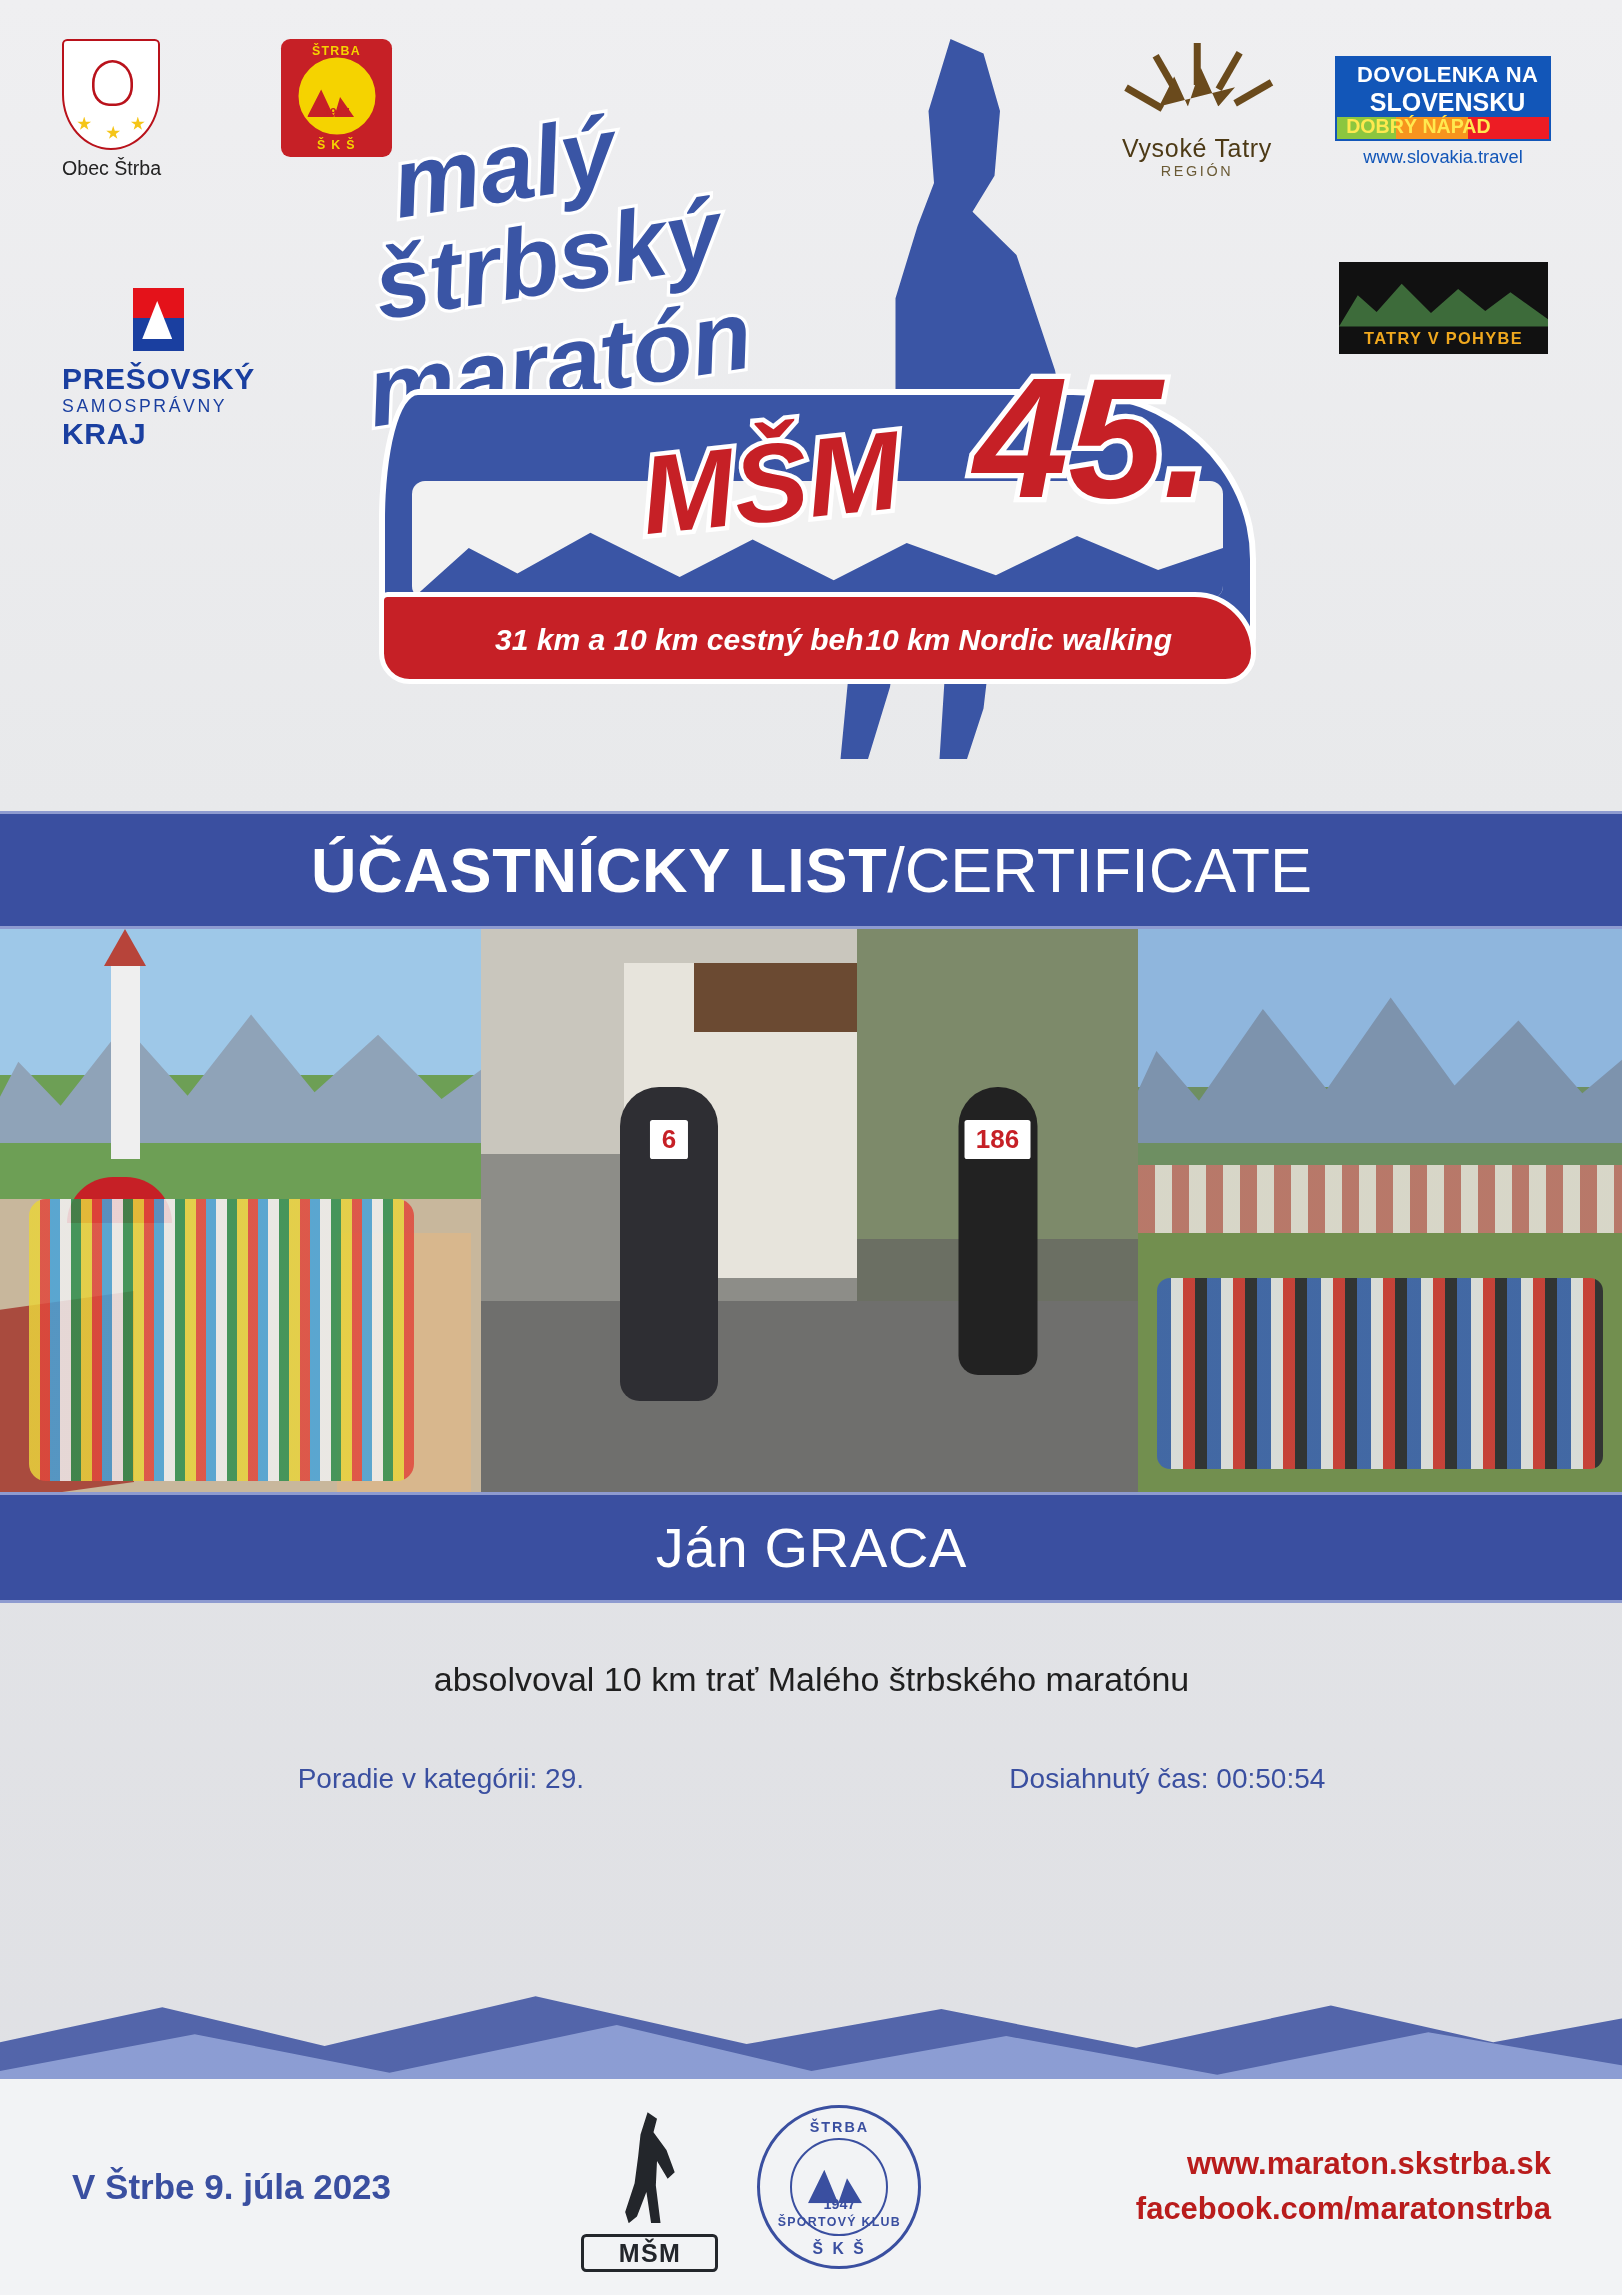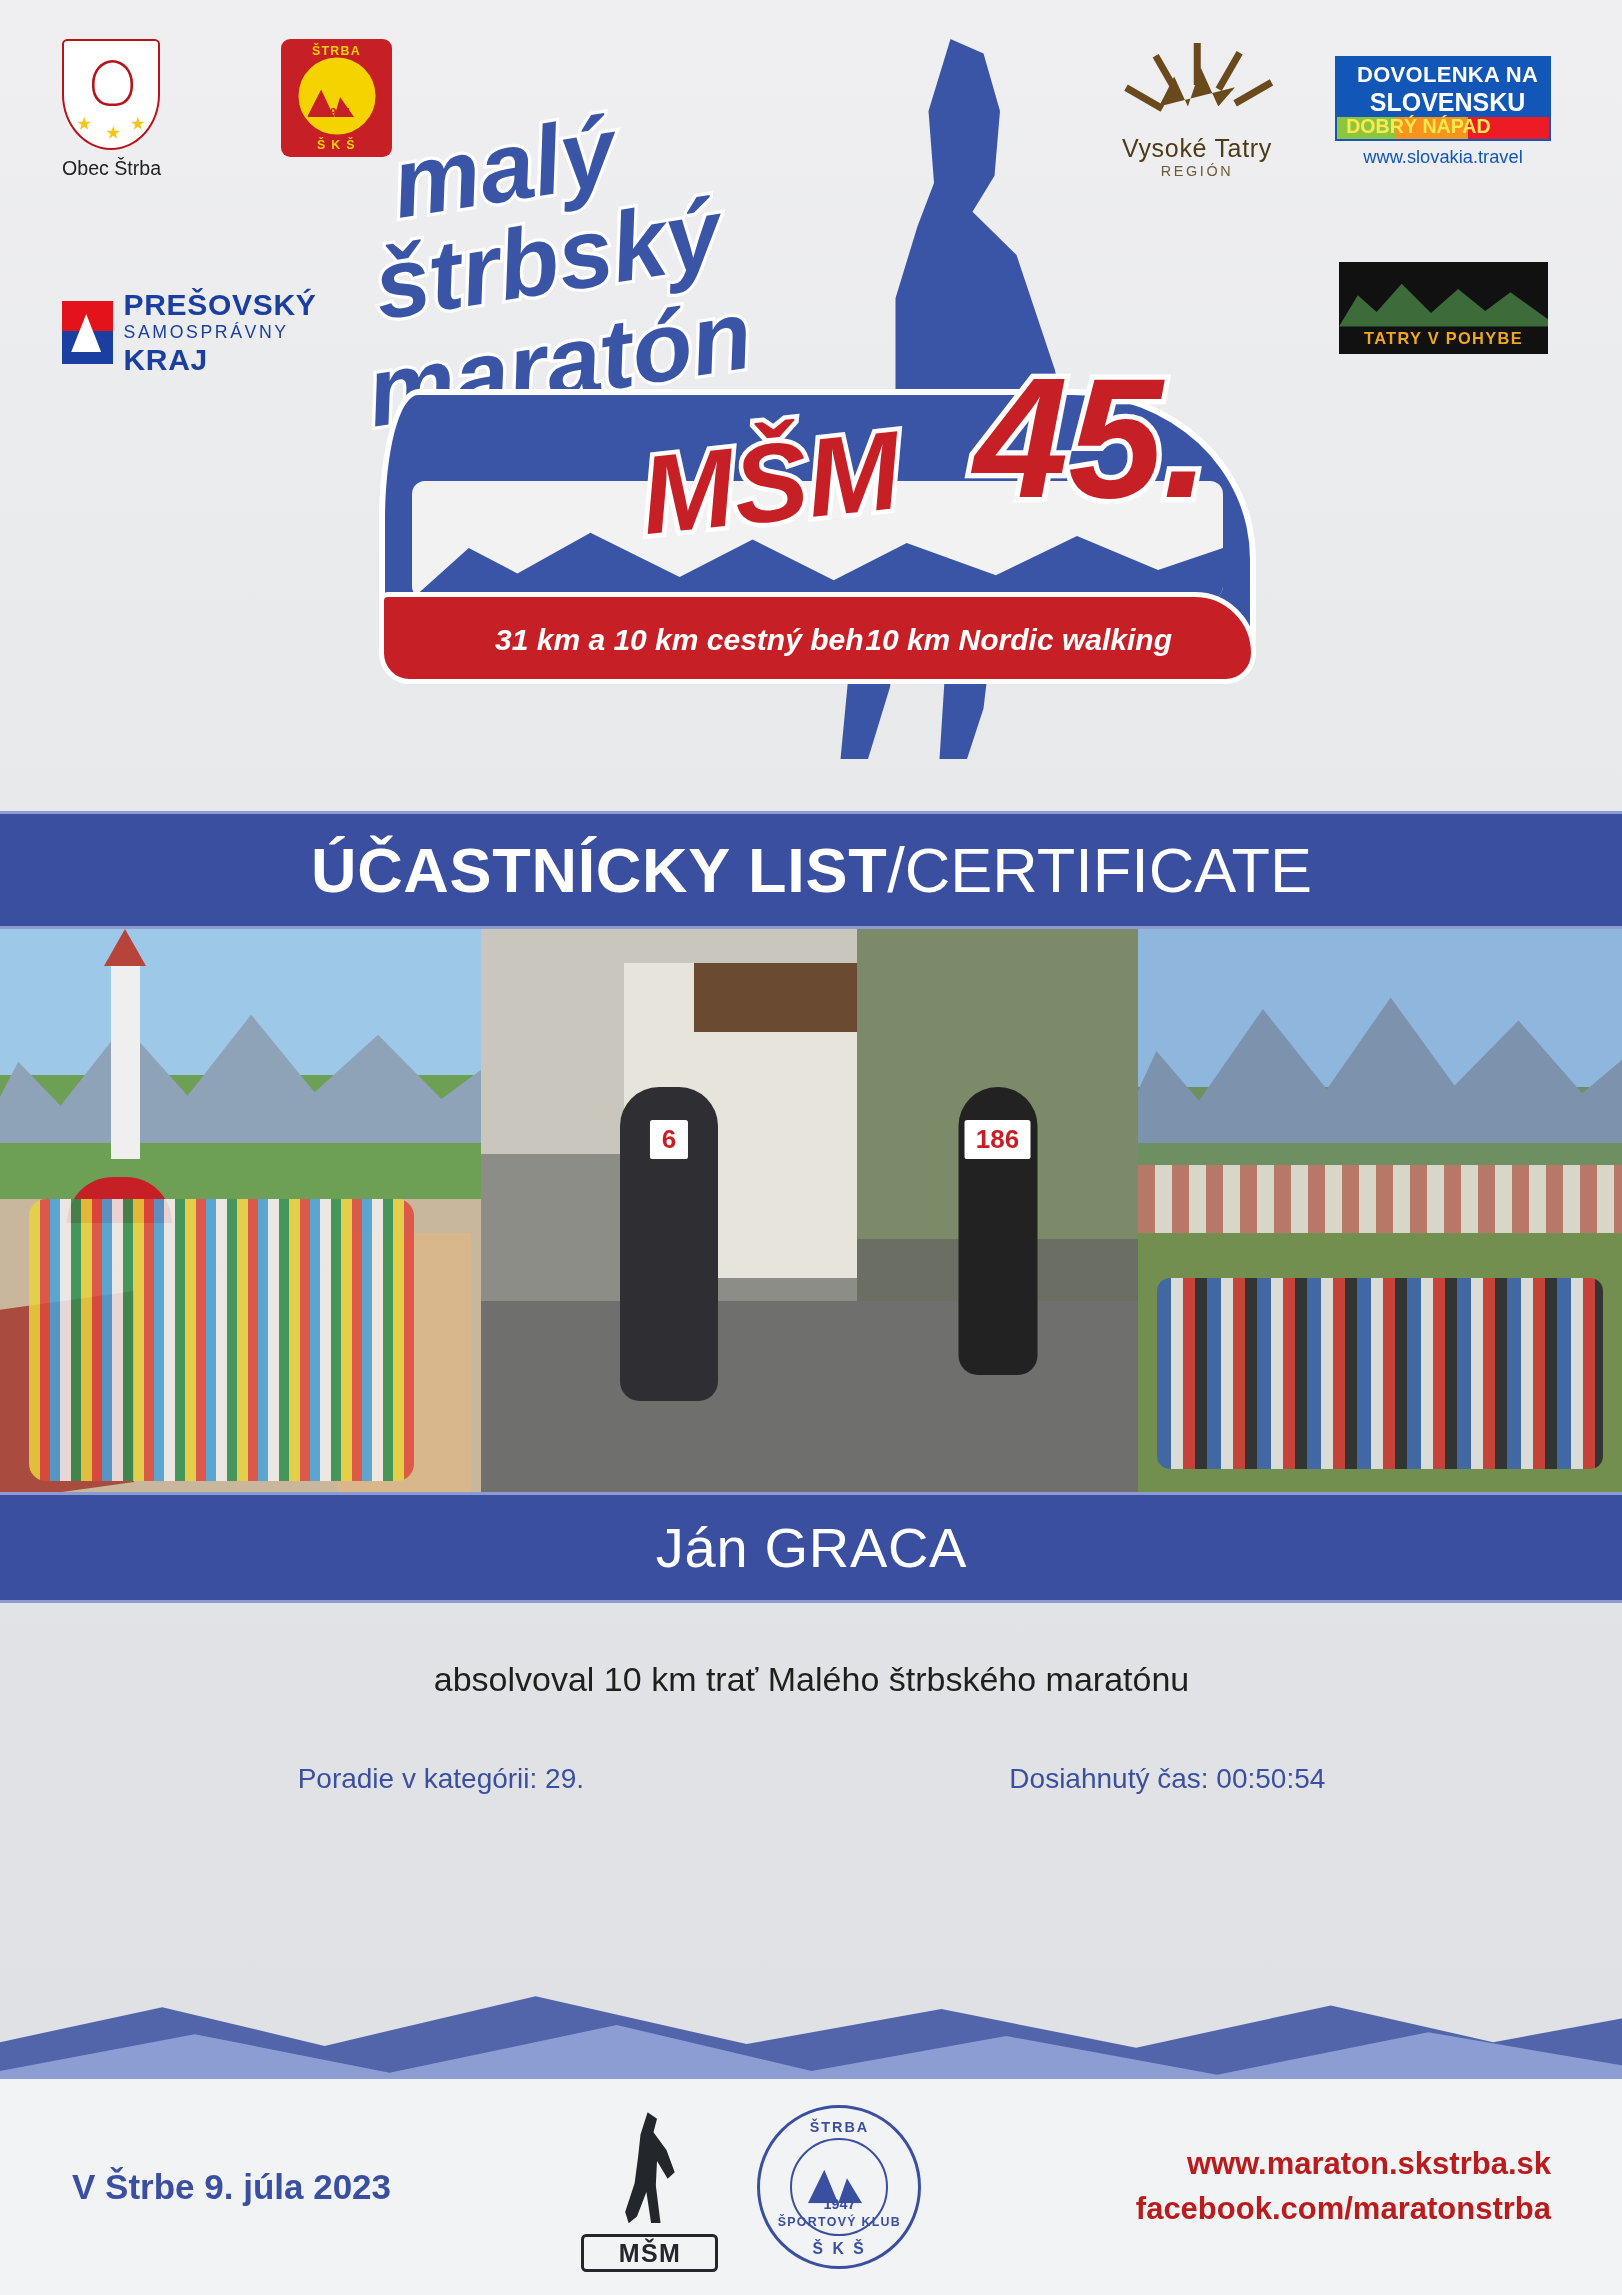--- a/index.html
+++ b/index.html
@@ -350,21 +350,21 @@
       <div class="sks-logo">
         <div class="top-txt">ŠTRBA</div>
         <div class="ring"></div>
         <div class="mtn"></div>
         <div class="arc" style="color:#c62026; opacity:0;">ŠPORTOVÝ KLUB</div>
         <div class="yr">1947</div>
         <div class="bot-txt">Š K Š</div>
       </div>
     </div>
 
-    <div class="logo-box psk" style="left:62px; top:288px;">
+    <div class="logo-box psk" style="left:62px; top:288px;flex-direction:column;">
       <div class="psk-mark"></div>
       <div class="psk-txt" style="text-align:left;">
         <div class="l1">PREŠOVSKÝ</div>
         <div class="l2">SAMOSPRÁVNY</div>
         <div class="l3">KRAJ</div>
       </div>
     </div>
 
     <div class="logo-box" style="left:1099px; top:36px; width:196px;">
       <div class="vt-sun">

